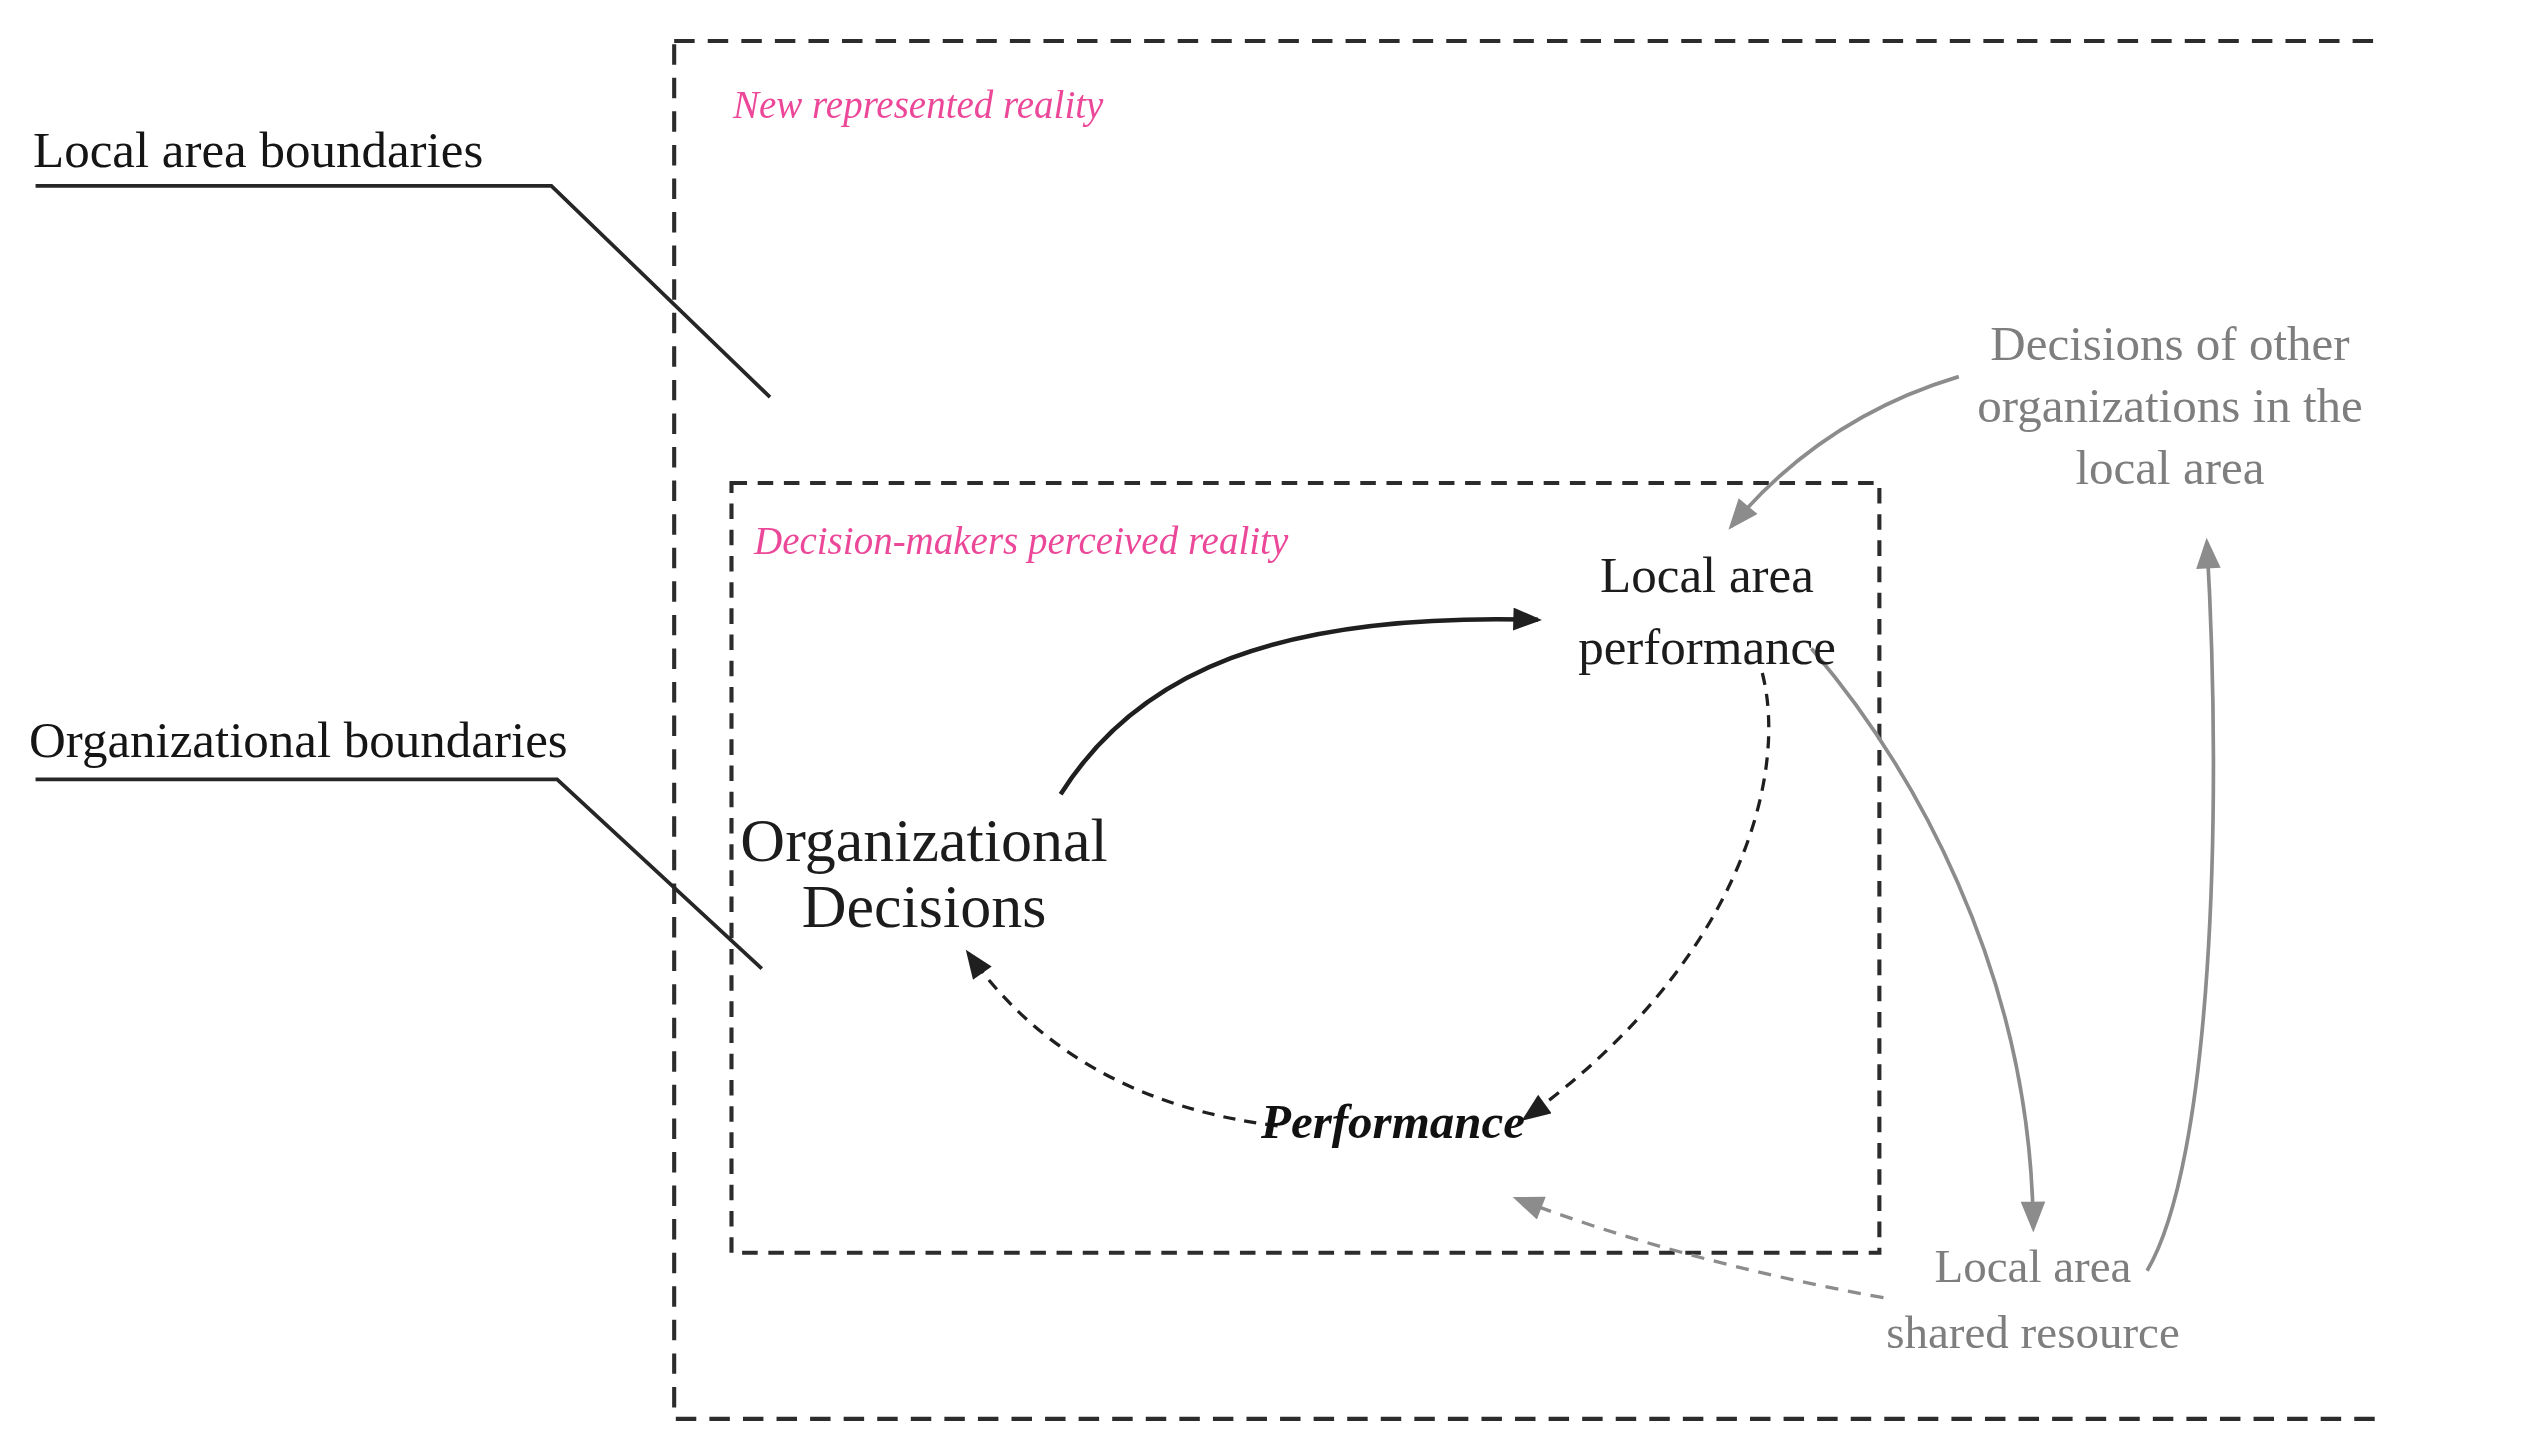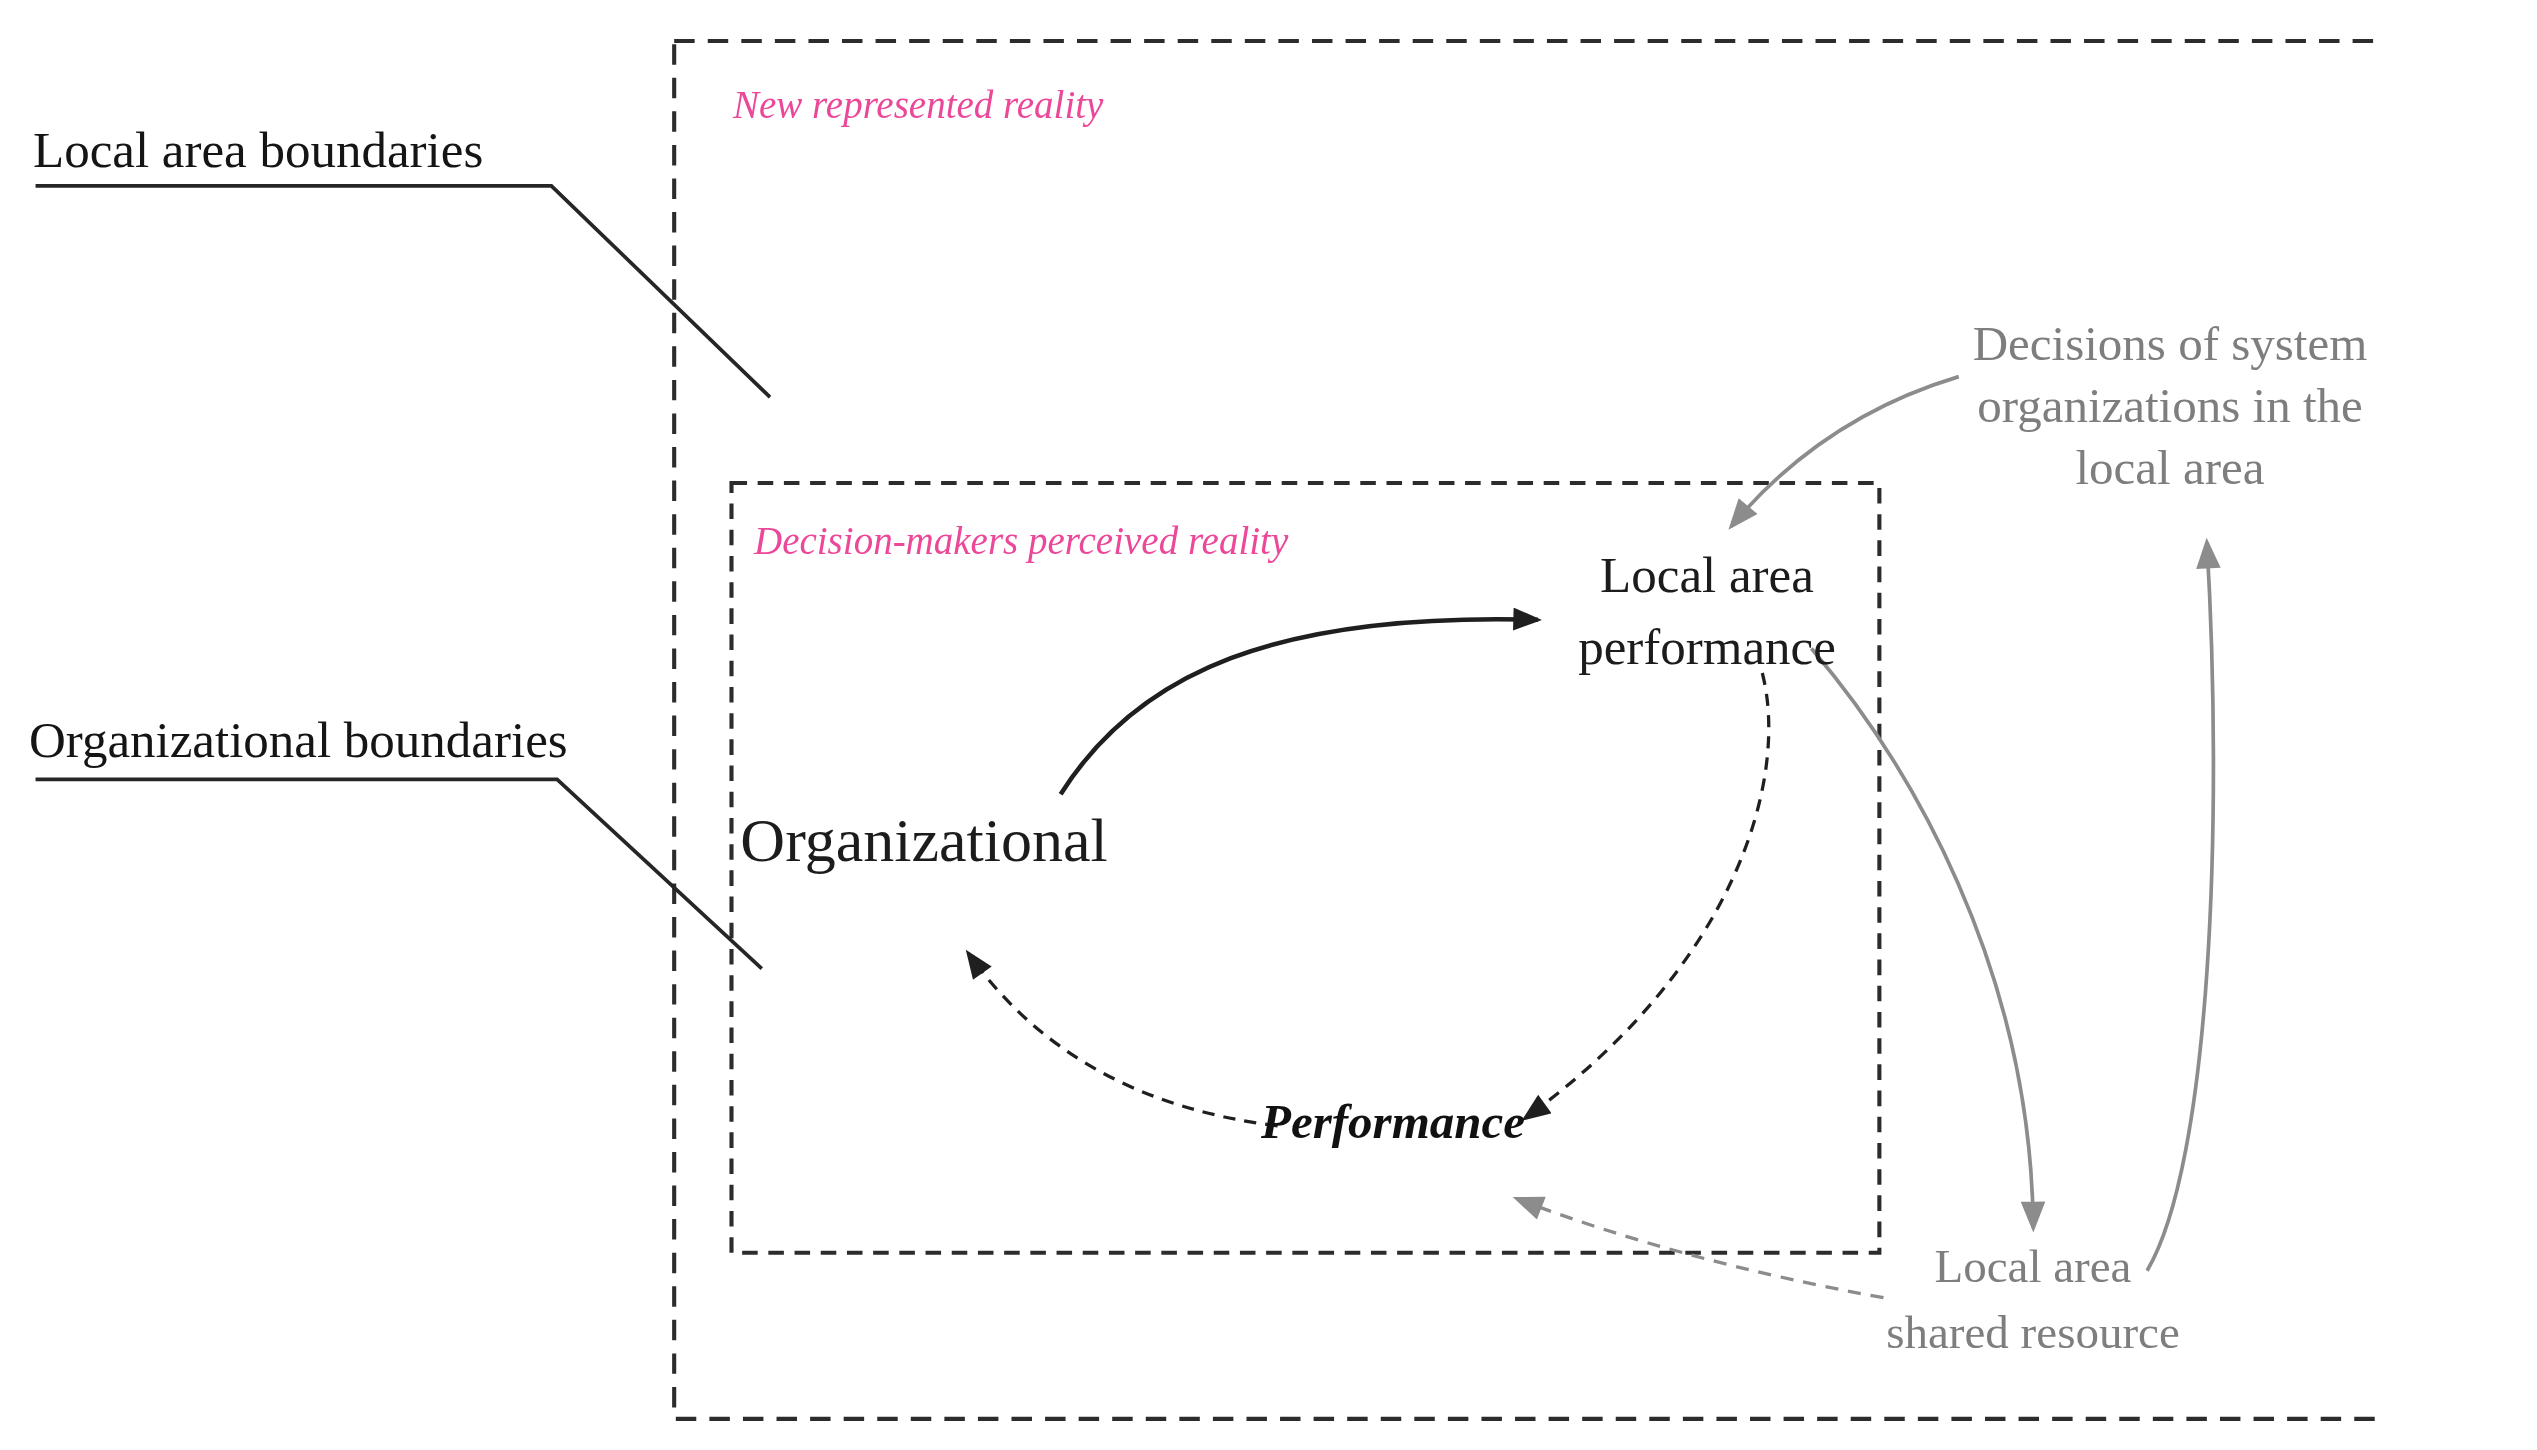--- a/index.html
+++ b/index.html
@@ -68,28 +68,29 @@
 
   <div class="txt region-title" style="left:754px;top:518px;">Decision-makers perceived reality</div>
 
   <div class="txt center node-black" style="left:1707px;top:539px;">
     <span class="tl">Local area</span>
     <span class="tl">performance</span>
   </div>
 
   <div class="txt center node-black-tight" style="left:924px;top:807px;">
     <span class="tl">Organizational</span>
+    <span class="tl">Decisions</span>
   </div>
 
   <div class="txt center node-bold-italic" style="left:1393px;top:1089px;">
     <span class="tl">Performance</span>
   </div>
 
   <div class="txt center node-gray" style="left:2170px;top:313px;">
-    <span class="tl">Decisions of system</span>
+    <span class="tl">Decisions of other</span>
     <span class="tl">organizations in the</span>
     <span class="tl">local area</span>
   </div>
 
   <div class="txt center node-gray-sm" style="left:2033px;top:1233px;">
     <span class="tl">Local area</span>
     <span class="tl">shared resource</span>
   </div>
 
 </div>

